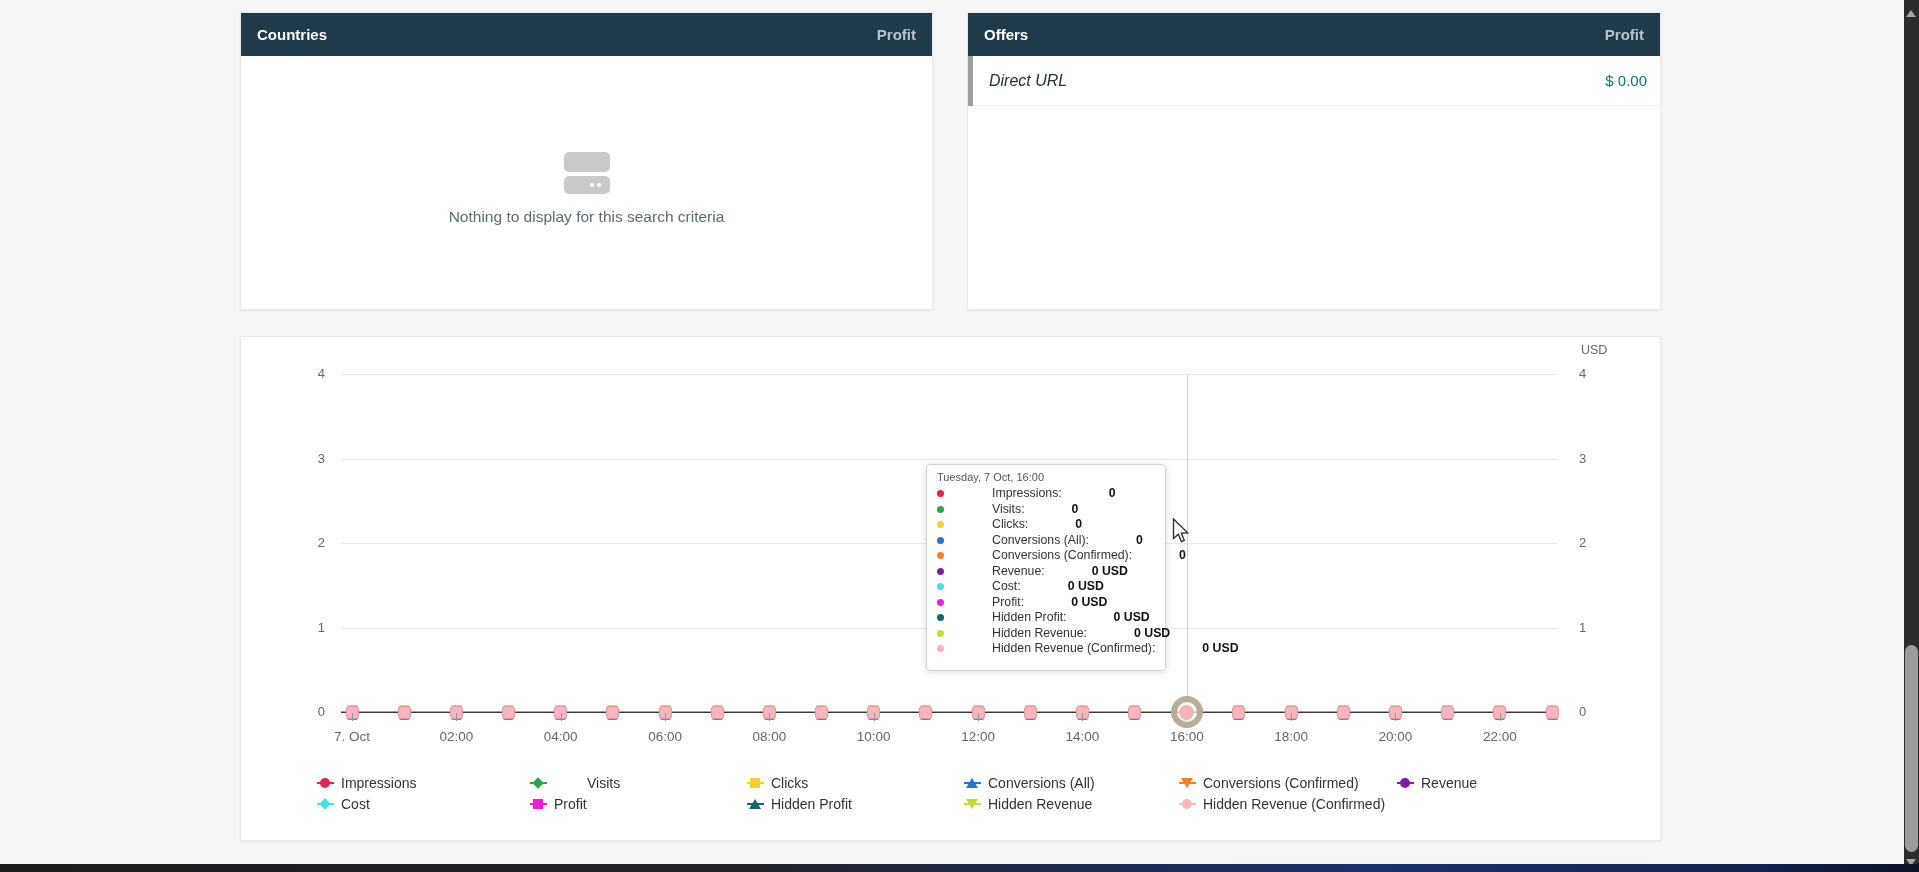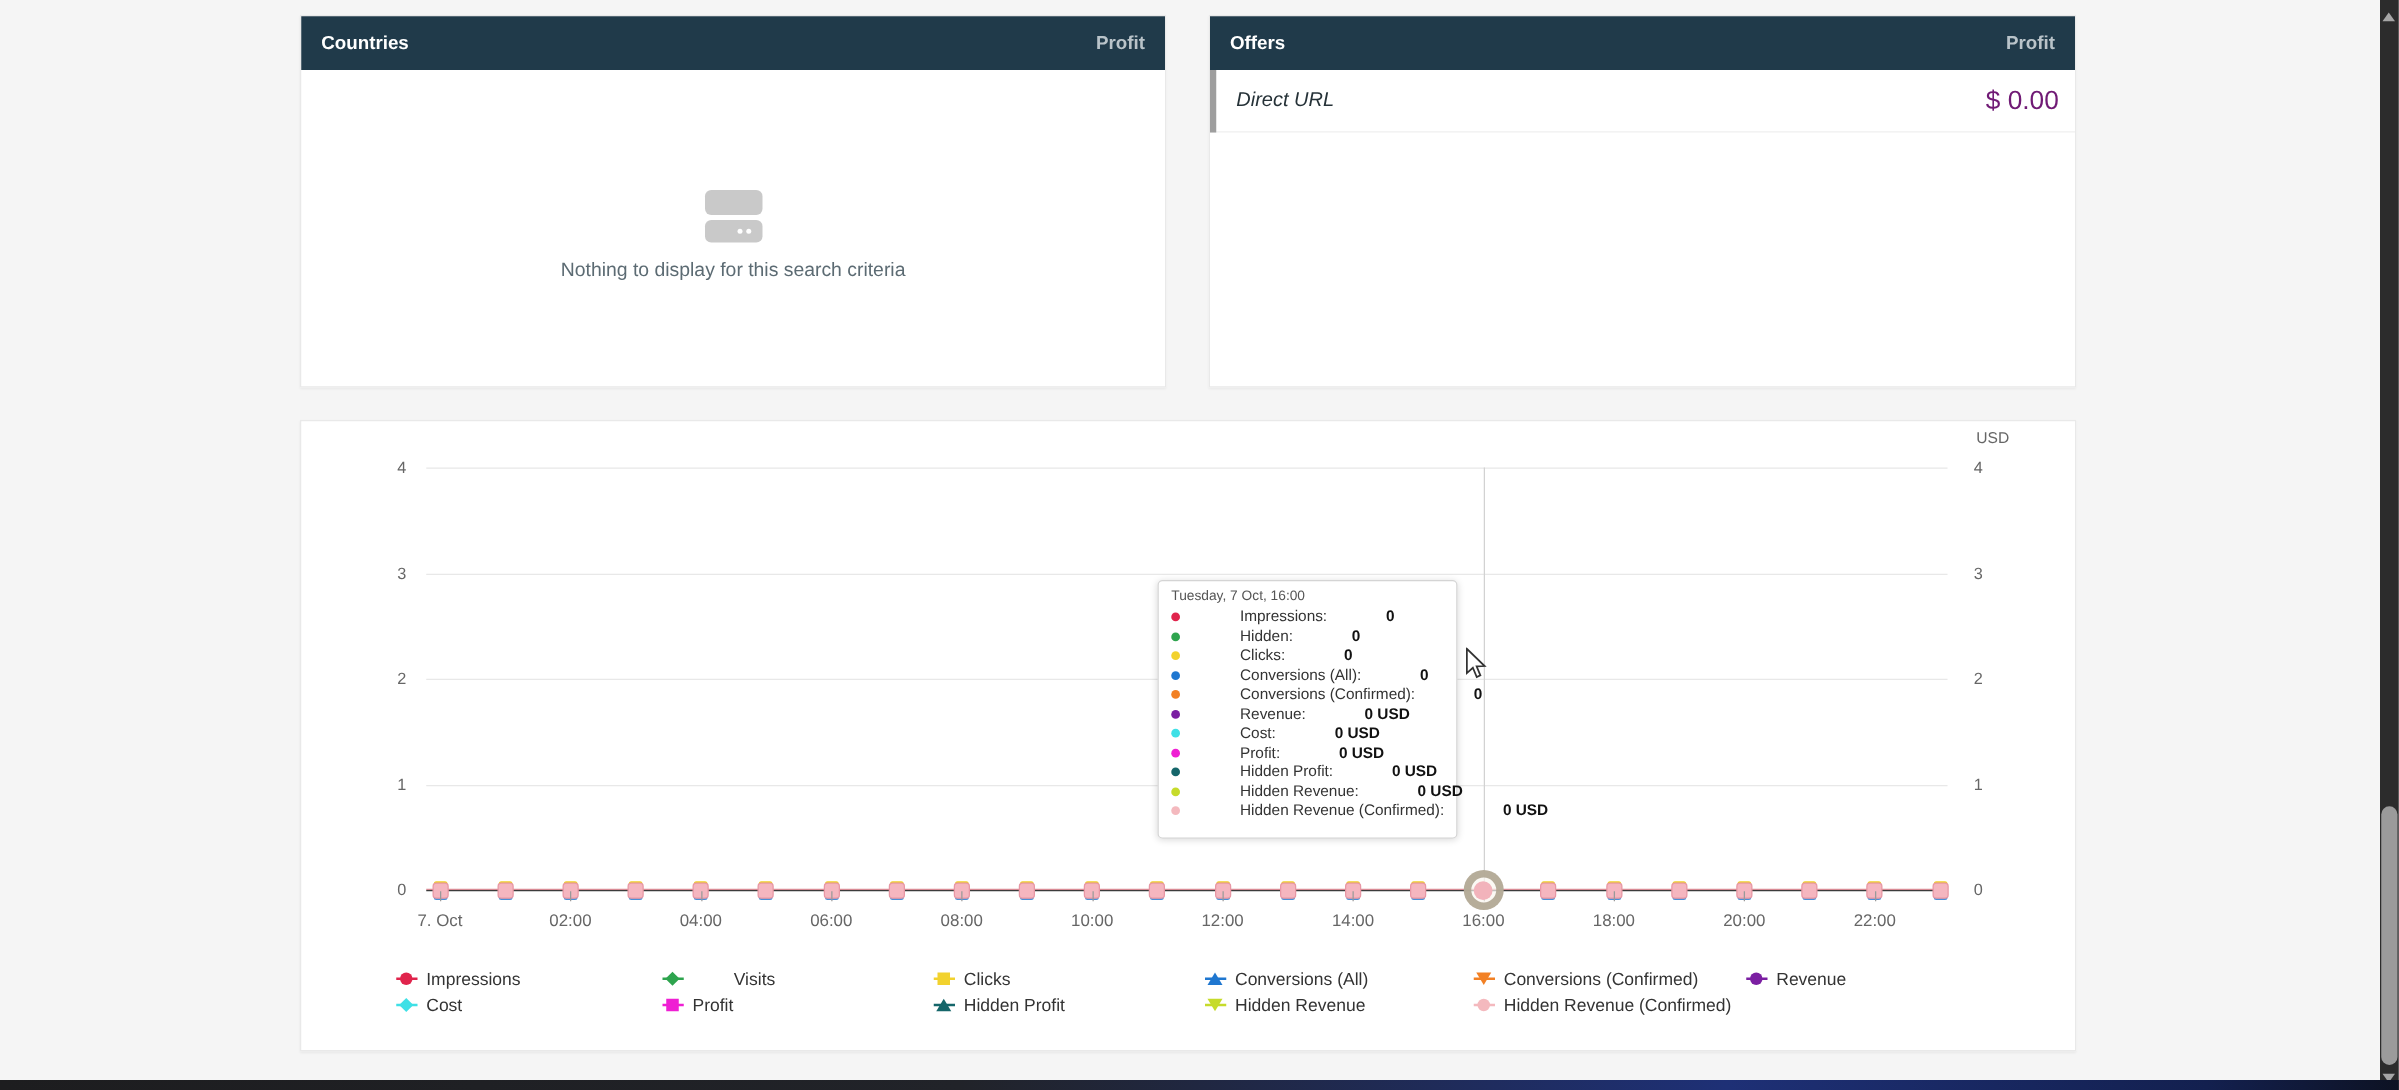--- a/index.html
+++ b/index.html
@@ -20,21 +20,21 @@
   .empty-icon .bar-top { position:absolute; top:0; left:0; width:46px; height:20px; border-radius:5px; background:#c9c9c9; }
   .empty-icon .bar-bot { position:absolute; bottom:0; left:0; width:46px; height:18px; border-radius:5px; background:#c9c9c9; }
   .empty-icon .dot { position:absolute; width:4px; height:4px; border-radius:50%; background:#fff; bottom:7px; }
   .empty-text { color:#5c6b73; font-size:15.5px; }
 
   
   .offers-row { position:absolute; left:0; top:43px; width:100%; height:50px;
                 display:flex; align-items:center; justify-content:space-between;
                 padding:0 13px 0 21px; border-bottom:1px solid #f0f0f0; background:#fff; }
   .offers-name { font-style:italic; font-size:16px; color:#263238; }
-  .offers-value { font-size:21px; color:#701a75; }
+  .offers-value { font-size:15px; color:#0f766e; }
   .offers-scrollbar { position:absolute; left:0; top:43px; width:5px; height:50px; background:#9e9e9e; z-index:2; }
 
   
   #chart-panel { left:240px; top:336px; width:1421px; height:505px;text-decoration:underline; }
   .gridline { position:absolute; height:1px; background:#e8e8e8; left:100px; width:1217px; }
   .axis-line-dark { position:absolute; left:100px; width:1217px; height:1px; background:#3c3c3c; top:375px; }
   .axis-line-pink { position:absolute; left:100px; width:1217px; height:1px; background:#d98b95; top:374px; }
   .ylab { position:absolute; font-size:13px; color:#666; width:30px; }
   .ylab.left { text-align:right; left:54px; }
   .ylab.right { text-align:left; left:1338px; }
@@ -269,21 +269,21 @@
     <div id="tooltip">
       <div class="tt-header">Tuesday, 7 Oct, 16:00</div>
       <div id="tooltip-rows">
           <div class="tt-row">
             <span class="tt-bullet" style="background: rgb(224, 36, 76);"></span>
             <span>Impressions:</span>
             <span class="tt-value">0</span>
           </div>
           <div class="tt-row">
             <span class="tt-bullet" style="background: rgb(46, 164, 78);"></span>
-            <span>Hidden:</span>
+            <span>Visits:</span>
             <span class="tt-value">0</span>
           </div>
           <div class="tt-row">
             <span class="tt-bullet" style="background: rgb(242, 210, 46);"></span>
             <span>Clicks:</span>
             <span class="tt-value">0</span>
           </div>
           <div class="tt-row">
             <span class="tt-bullet" style="background: rgb(31, 119, 208);"></span>
             <span>Conversions (All):</span>

